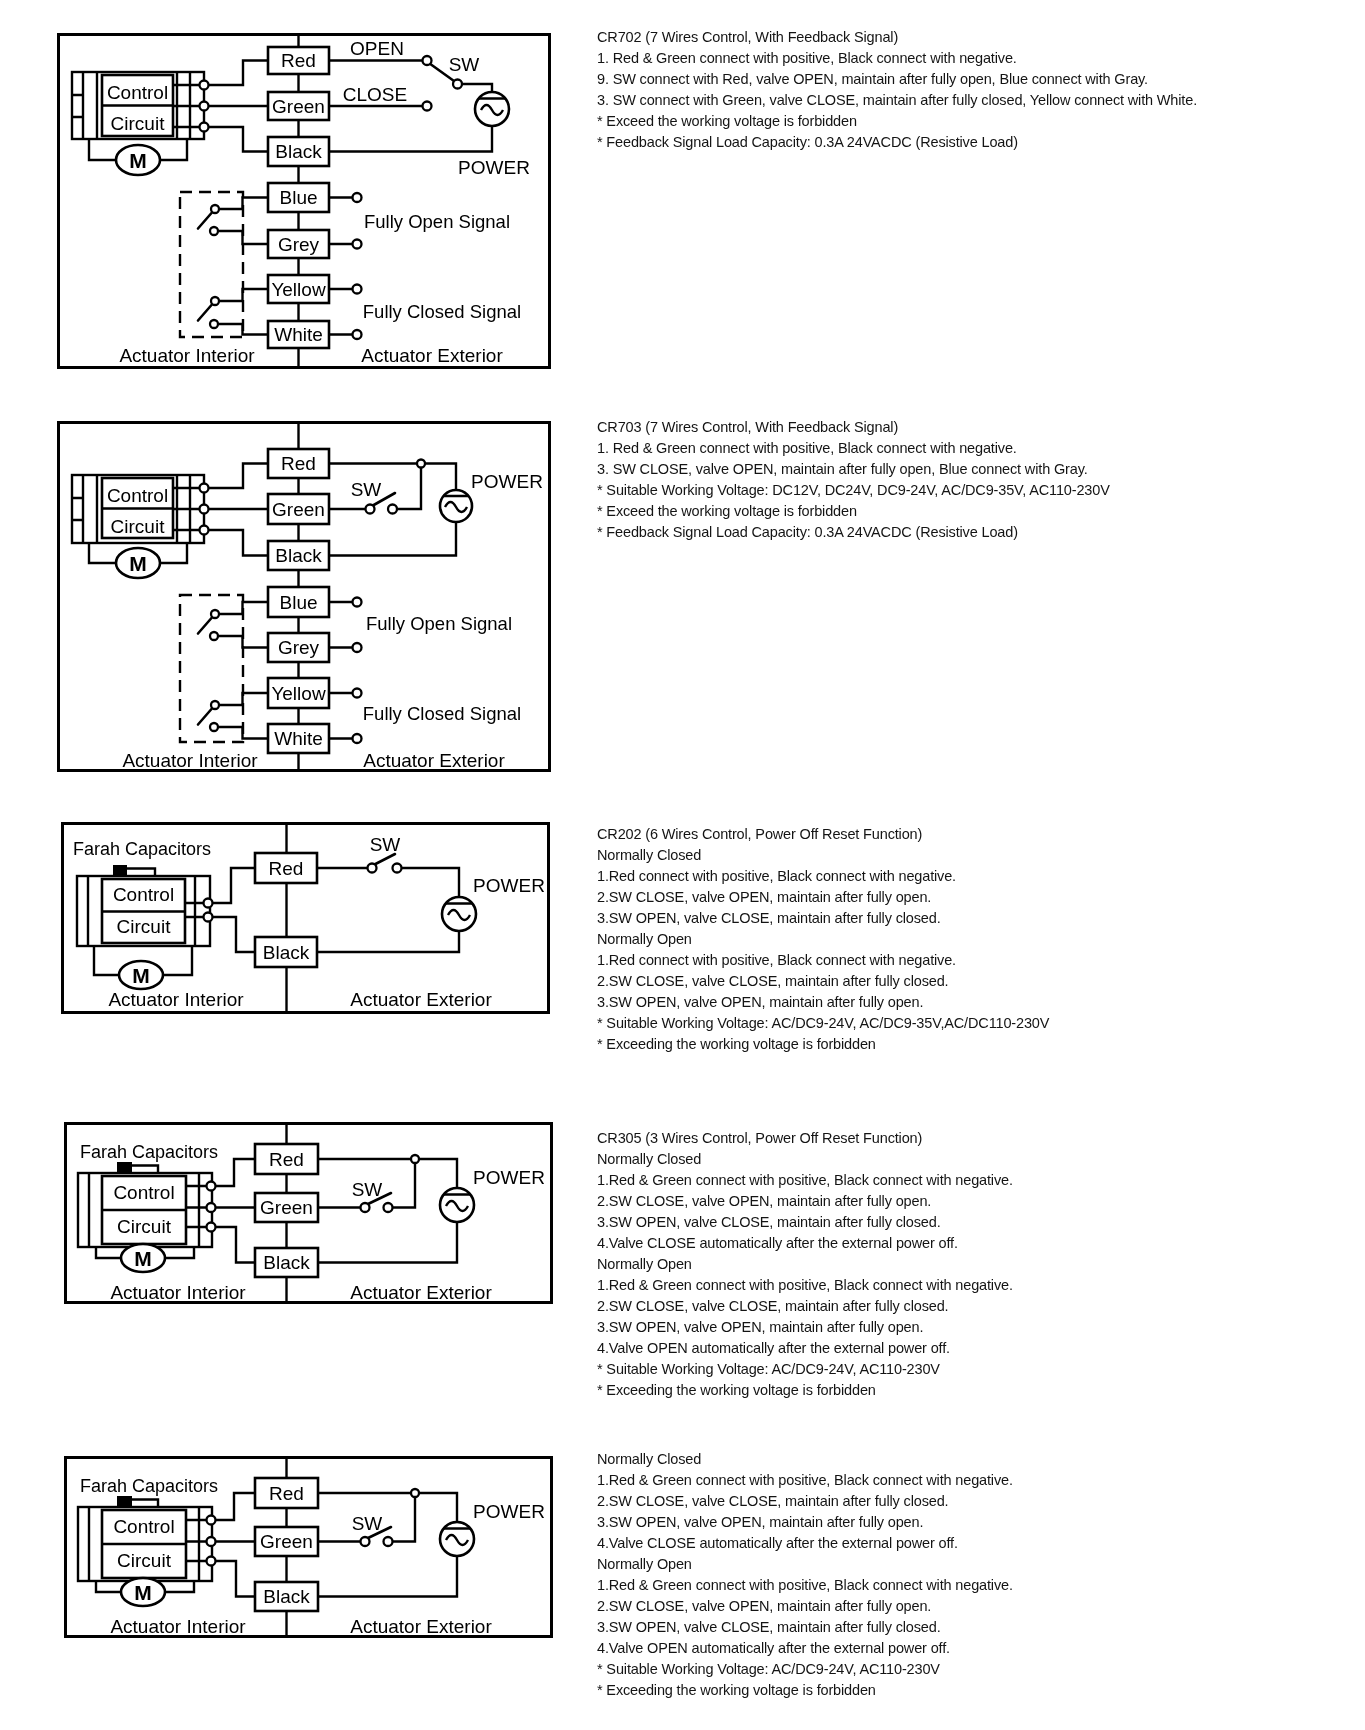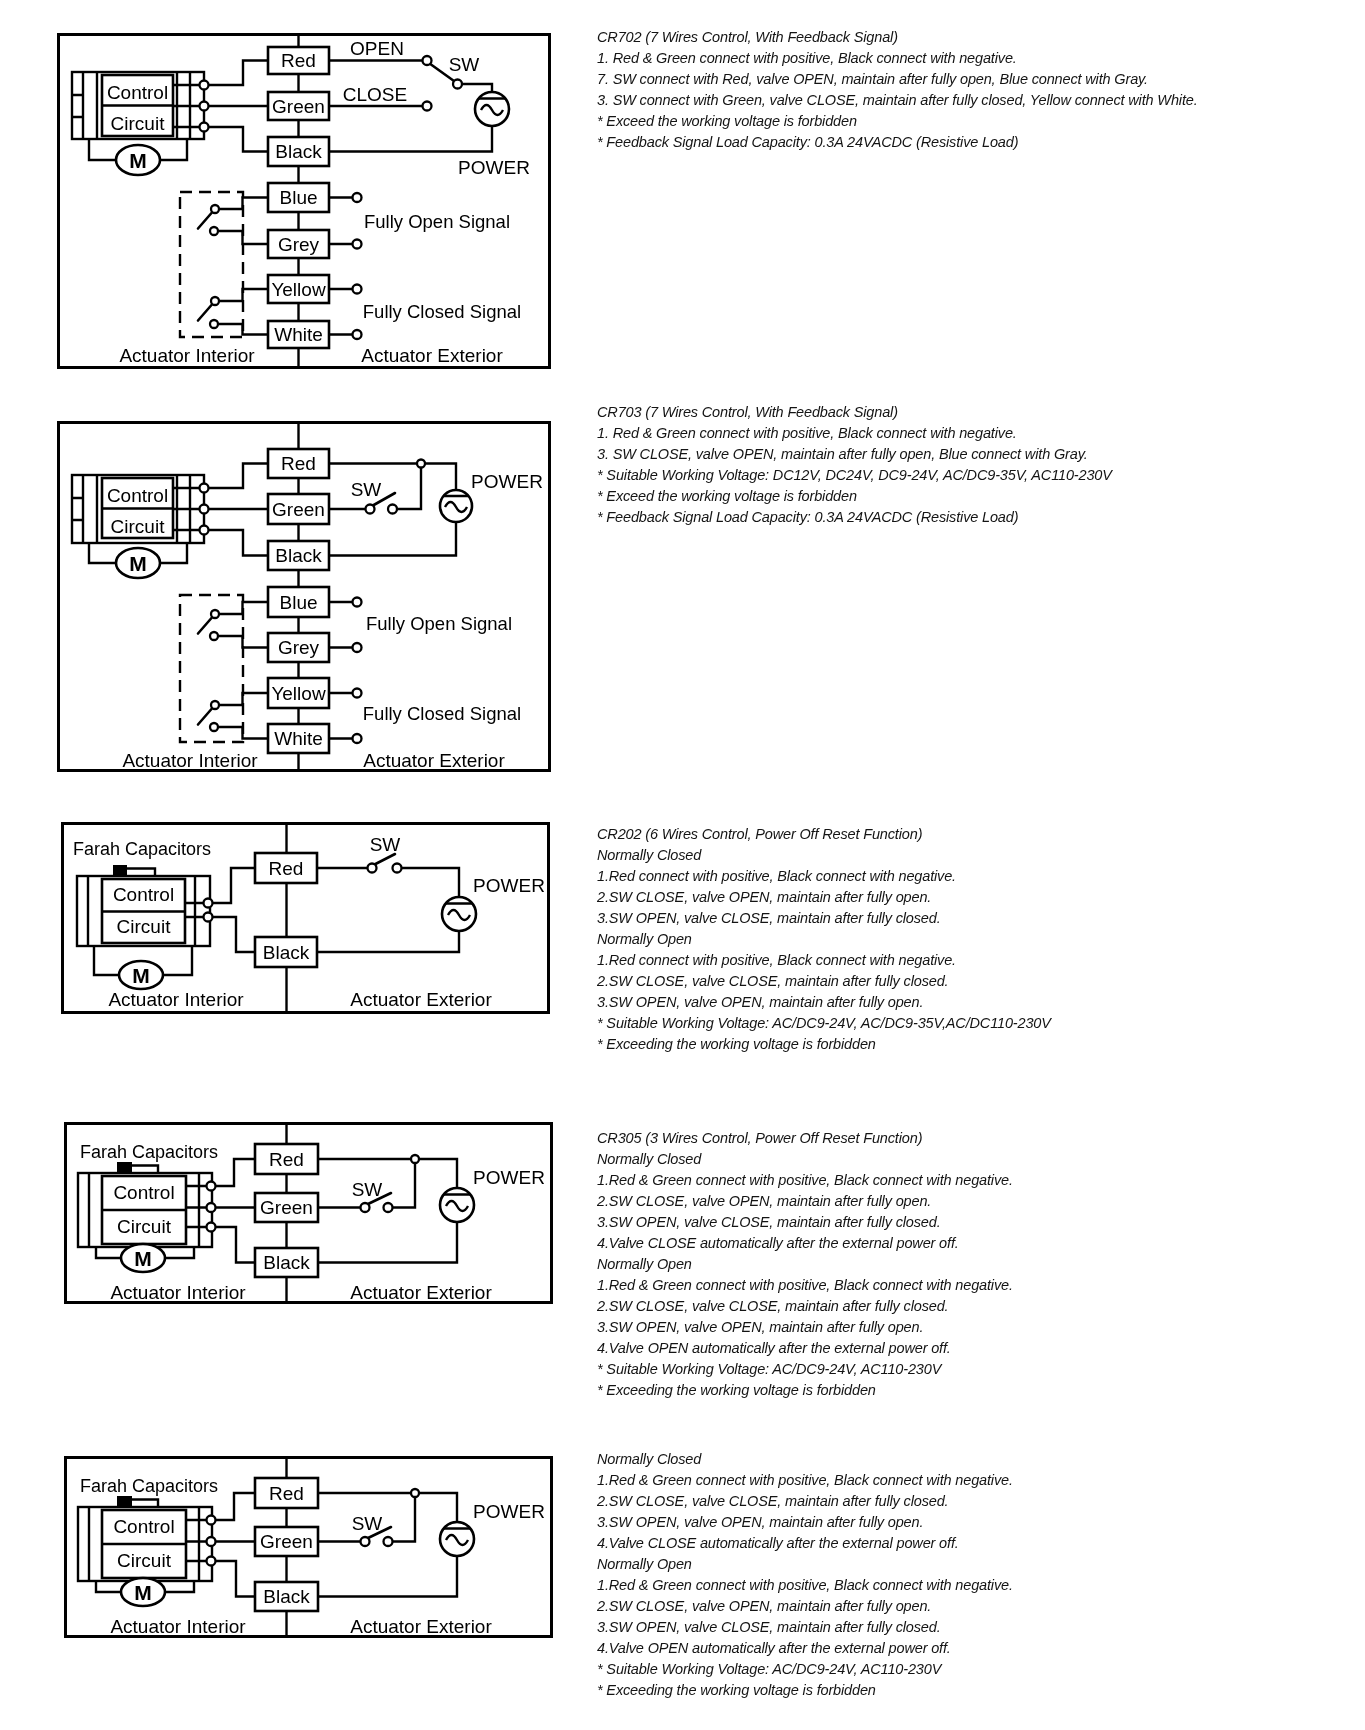--- a/index.html
+++ b/index.html
@@ -1,18 +1,18 @@
 <!DOCTYPE html>
 <html><head>
 <meta charset="utf-8">
 <style>
   html,body{margin:0;padding:0;background:#fff;}
   .page{position:relative;width:1365px;height:1730px;background:#ffffff;overflow:hidden;
         font-family:"Liberation Sans",sans-serif;color:#111;}
-  .spec{position:absolute;width:765px;font-style:italic;}
+  .spec{position:absolute;width:765px;}
   .spec .line{font-size:14.5px;line-height:21px;white-space:nowrap;letter-spacing:-0.15px;color:#141414;}
   .diag{position:absolute;}
   
   .s{stroke:#000;stroke-width:2.4;fill:none;}
   .s3{stroke:#000;stroke-width:3;fill:none;}
   .wb{stroke:#000;stroke-width:2.6;fill:#fff;}
   .nd{stroke:#000;stroke-width:2.3;fill:#fff;}
   .dash{stroke:#000;stroke-width:2.4;fill:none;stroke-dasharray:12 7;}
   .lever{stroke:#000;stroke-width:2.6;fill:none;stroke-linecap:round;}
   .blk{fill:#000;stroke:none;}
@@ -342,27 +342,27 @@
       <text class="tl tm" x="303" y="74">SW</text>
       <text class="tl tm" x="445" y="62">POWER</text>
       <text class="tl tm" x="114" y="176.5">Actuator Interior</text>
       <text class="tl tm" x="357" y="176.5">Actuator Exterior</text>
     </g>
   </svg>
 
   <div class="spec" style="left:597px;top:27px">
     <div class="line">CR702 (7 Wires Control, With Feedback Signal)</div>
     <div class="line">1. Red &amp; Green connect with positive, Black connect with negative.</div>
-    <div class="line">7. SW connect with Red, valve OPEN, maintain after fully open, Blue connect with Gray.</div>
+    <div class="line">9. SW connect with Red, valve OPEN, maintain after fully open, Blue connect with Gray.</div>
     <div class="line">3. SW connect with Green, valve CLOSE, maintain after fully closed, Yellow connect with White.</div>
     <div class="line">* Exceed the working voltage is forbidden</div>
     <div class="line">* Feedback Signal Load Capacity: 0.3A 24VACDC (Resistive Load)</div>
   </div>
 
-  <div class="spec" style="left:597px;top:402px">
+  <div class="spec" style="left:597px;top:417px">
     <div class="line">CR703 (7 Wires Control, With Feedback Signal)</div>
     <div class="line">1. Red &amp; Green connect with positive, Black connect with negative.</div>
     <div class="line">3. SW CLOSE, valve OPEN, maintain after fully open, Blue connect with Gray.</div>
     <div class="line">* Suitable Working Voltage: DC12V, DC24V, DC9-24V, AC/DC9-35V, AC110-230V</div>
     <div class="line">* Exceed the working voltage is forbidden</div>
     <div class="line">* Feedback Signal Load Capacity: 0.3A 24VACDC (Resistive Load)</div>
   </div>
 
   <div class="spec" style="left:597px;top:824px">
     <div class="line">CR202 (6 Wires Control, Power Off Reset Function)</div>

